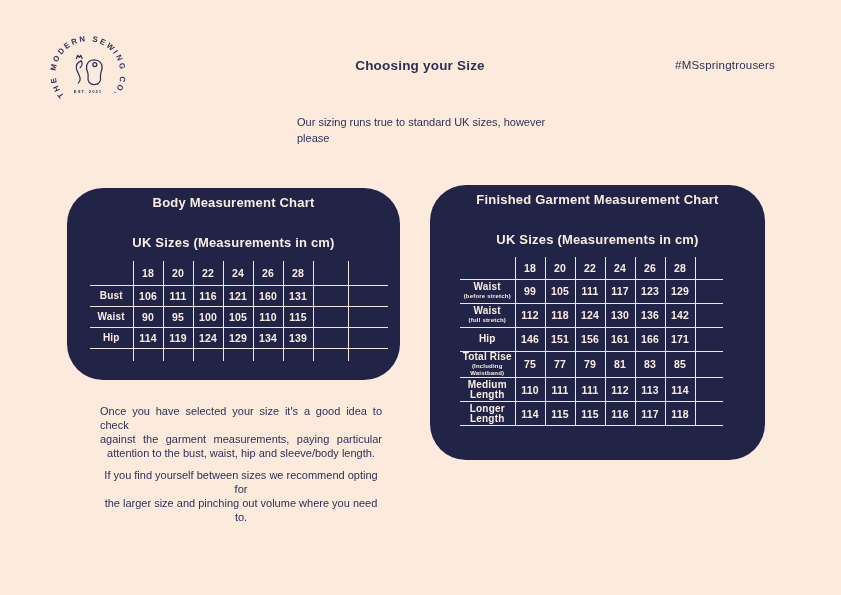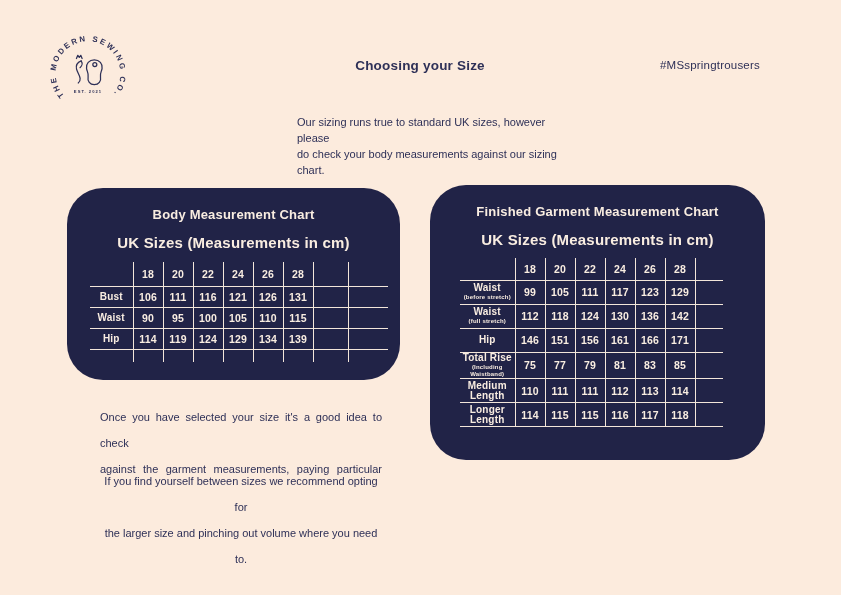--- a/index.html
+++ b/index.html
@@ -15,38 +15,38 @@
     position:relative;width:841px;height:595px;background:var(--bg);
     overflow:hidden;color:var(--ink);
   }
   
   .logo{position:absolute;left:46px;top:31px;}
   .page-title{
     position:absolute;left:300px;top:58px;width:240px;text-align:center;
     font-size:13.5px;font-weight:bold;color:var(--ink);letter-spacing:.2px;
   }
   .hashtag{
-    position:absolute;left:660px;top:59px;width:130px;text-align:left;
+    position:absolute;left:660px;top:59px;width:130px;text-align:center;
     font-size:11.5px;color:var(--ink);letter-spacing:.2px;
   }
   .intro{
     position:absolute;left:297px;top:114px;width:270px;
     font-size:11px;line-height:16px;color:var(--ink);
   }
   
   .card{
     position:absolute;background:var(--navy);border-radius:36px;color:var(--cream);
   }
   .card-left{left:67px;top:188px;width:333px;height:192px;}
   .card-right{left:430px;top:185px;width:335px;height:275px;}
   .card h2{
-    margin-top:19px;text-align:center;font-size:13px;font-weight:bold;letter-spacing:.2px;
+    margin-top:7px;text-align:center;font-size:13px;font-weight:bold;letter-spacing:.2px;
   }
   .card h3{
-    margin-top:12px;text-align:center;font-size:15px;font-weight:bold;letter-spacing:.2px;
+    margin-top:25px;text-align:center;font-size:13px;font-weight:bold;letter-spacing:.2px;
   }
   
   table.mtable{
     border-collapse:collapse;table-layout:fixed;color:var(--cream);
   }
   .card-left table.mtable{margin:11px 0 0 23px;}
   .card-right table.mtable{margin:10px 0 0 30px;}
   .mtable td{
     text-align:center;vertical-align:middle;padding:0;
     font-size:10.5px;font-weight:bold;letter-spacing:.2px;
@@ -62,21 +62,21 @@
   .bm tr.data td{height:21px;}
   .bm tr.ext td{height:13px;}
   
   .gm col.c-lbl{width:55px;} .gm col.c-val{width:30px;} .gm col.c-ph1{width:28px;}
   .gm tr.head td{height:22px;}
   .gm tr.data td{height:24px;}
   
   .notes{position:absolute;left:100px;width:282px;font-size:11px;color:var(--ink);}
   .notes-1{top:404px;}
   .notes-2{top:468px;}
-  .note-line{line-height:26px;}
+  .note-line{line-height:14px;}
   .note-line.stretch{text-align:justify;text-align-last:justify;}
   .note-line.center{text-align:center;}
   .footer-note{
     position:absolute;left:455px;top:484px;width:290px;text-align:center;
     font-size:11px;color:var(--ink);
   }
 </style>
 </head>
 <body>
 
@@ -97,21 +97,20 @@
       <path d="M29 26.2 l1.3 -3 l1.4 2 l1.4 -2 l1.3 3"></path>
     </g>
     <text x="40" y="59" text-anchor="middle" font-size="3.9" font-weight="bold" letter-spacing="1" fill="#2e3057">EST. 2021</text>
   </svg>
 
   <div class="page-title">Choosing your Size</div>
   <div class="hashtag">#MSspringtrousers</div>
 
   <div class="intro">
     <div>Our sizing runs true to standard UK sizes, however please</div>
-    <div>do check your body measurements against our sizing chart.</div>
   </div>
 
   <section class="card card-left">
     <h2>Body Measurement Chart</h2>
     <h3>UK Sizes (Measurements in cm)</h3>
     <table class="mtable bm" id="bm-table">
       <colgroup>
         <col class="c-lbl">
           <col class="c-val">
           <col class="c-val">
@@ -137,21 +136,21 @@
         </thead>
       <tbody>
           <tr class="data hline">
             <td class="lbl">
               <div class="lname">Bust</div>
             </td>
             <td class="vline">106</td>
             <td class="vline">111</td>
             <td class="vline">116</td>
             <td class="vline">121</td>
-            <td class="vline">126</td>
+            <td class="vline">160</td>
             <td class="vline">131</td>
             <td class="vline ph"></td>
             <td class="vline ph"></td>
           </tr>
           <tr class="data hline">
             <td class="lbl">
               <div class="lname">Waist</div>
             </td>
             <td class="vline">90</td>
             <td class="vline">95</td>
@@ -292,20 +291,21 @@
             <td class="vline">118</td>
             <td class="vline ph"></td>
           </tr>
         </tbody>
     </table>
   </section>
 
   <div class="notes notes-1" id="notes-1">
       <div class="note-line stretch">Once you have selected your size it's a good idea to check</div>
       <div class="note-line stretch">against the garment measurements, paying particular</div>
+      <div class="note-line center">attention to the bust, waist, hip and sleeve/body length.</div>
     </div>
   <div class="notes notes-2" id="notes-2">
       <div class="note-line center">If you find yourself between sizes we recommend opting for</div>
       <div class="note-line center">the larger size and pinching out volume where you need to.</div>
     </div>
 
 
 </div>
 
 </body></html>

